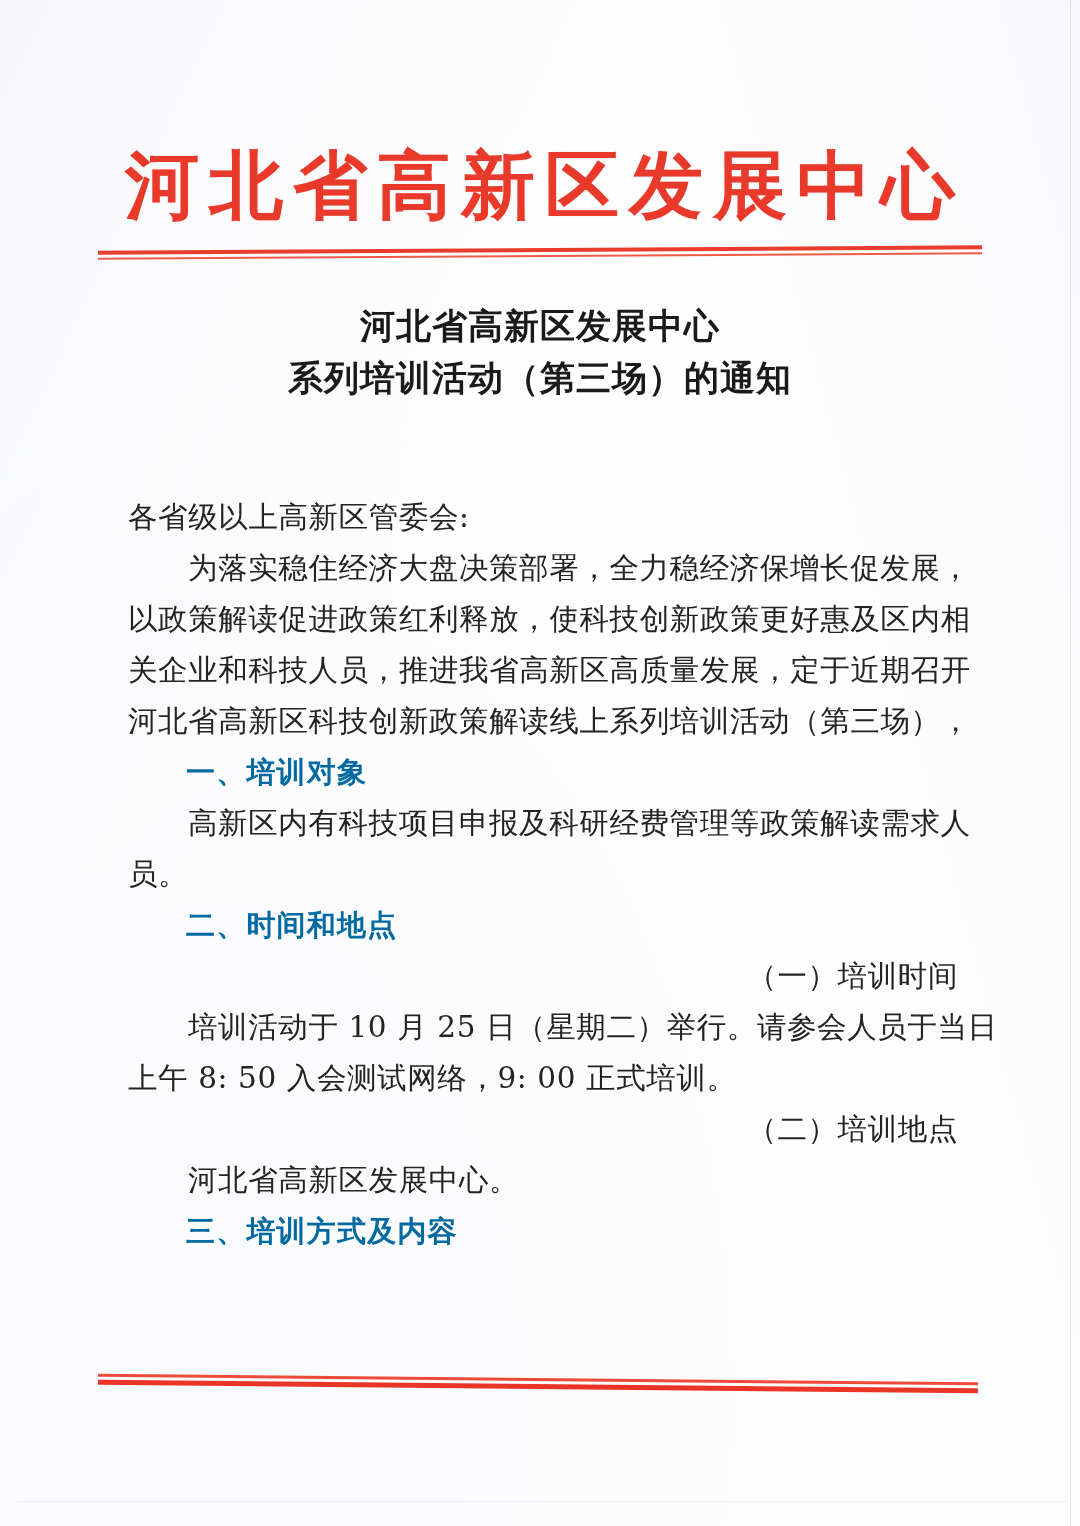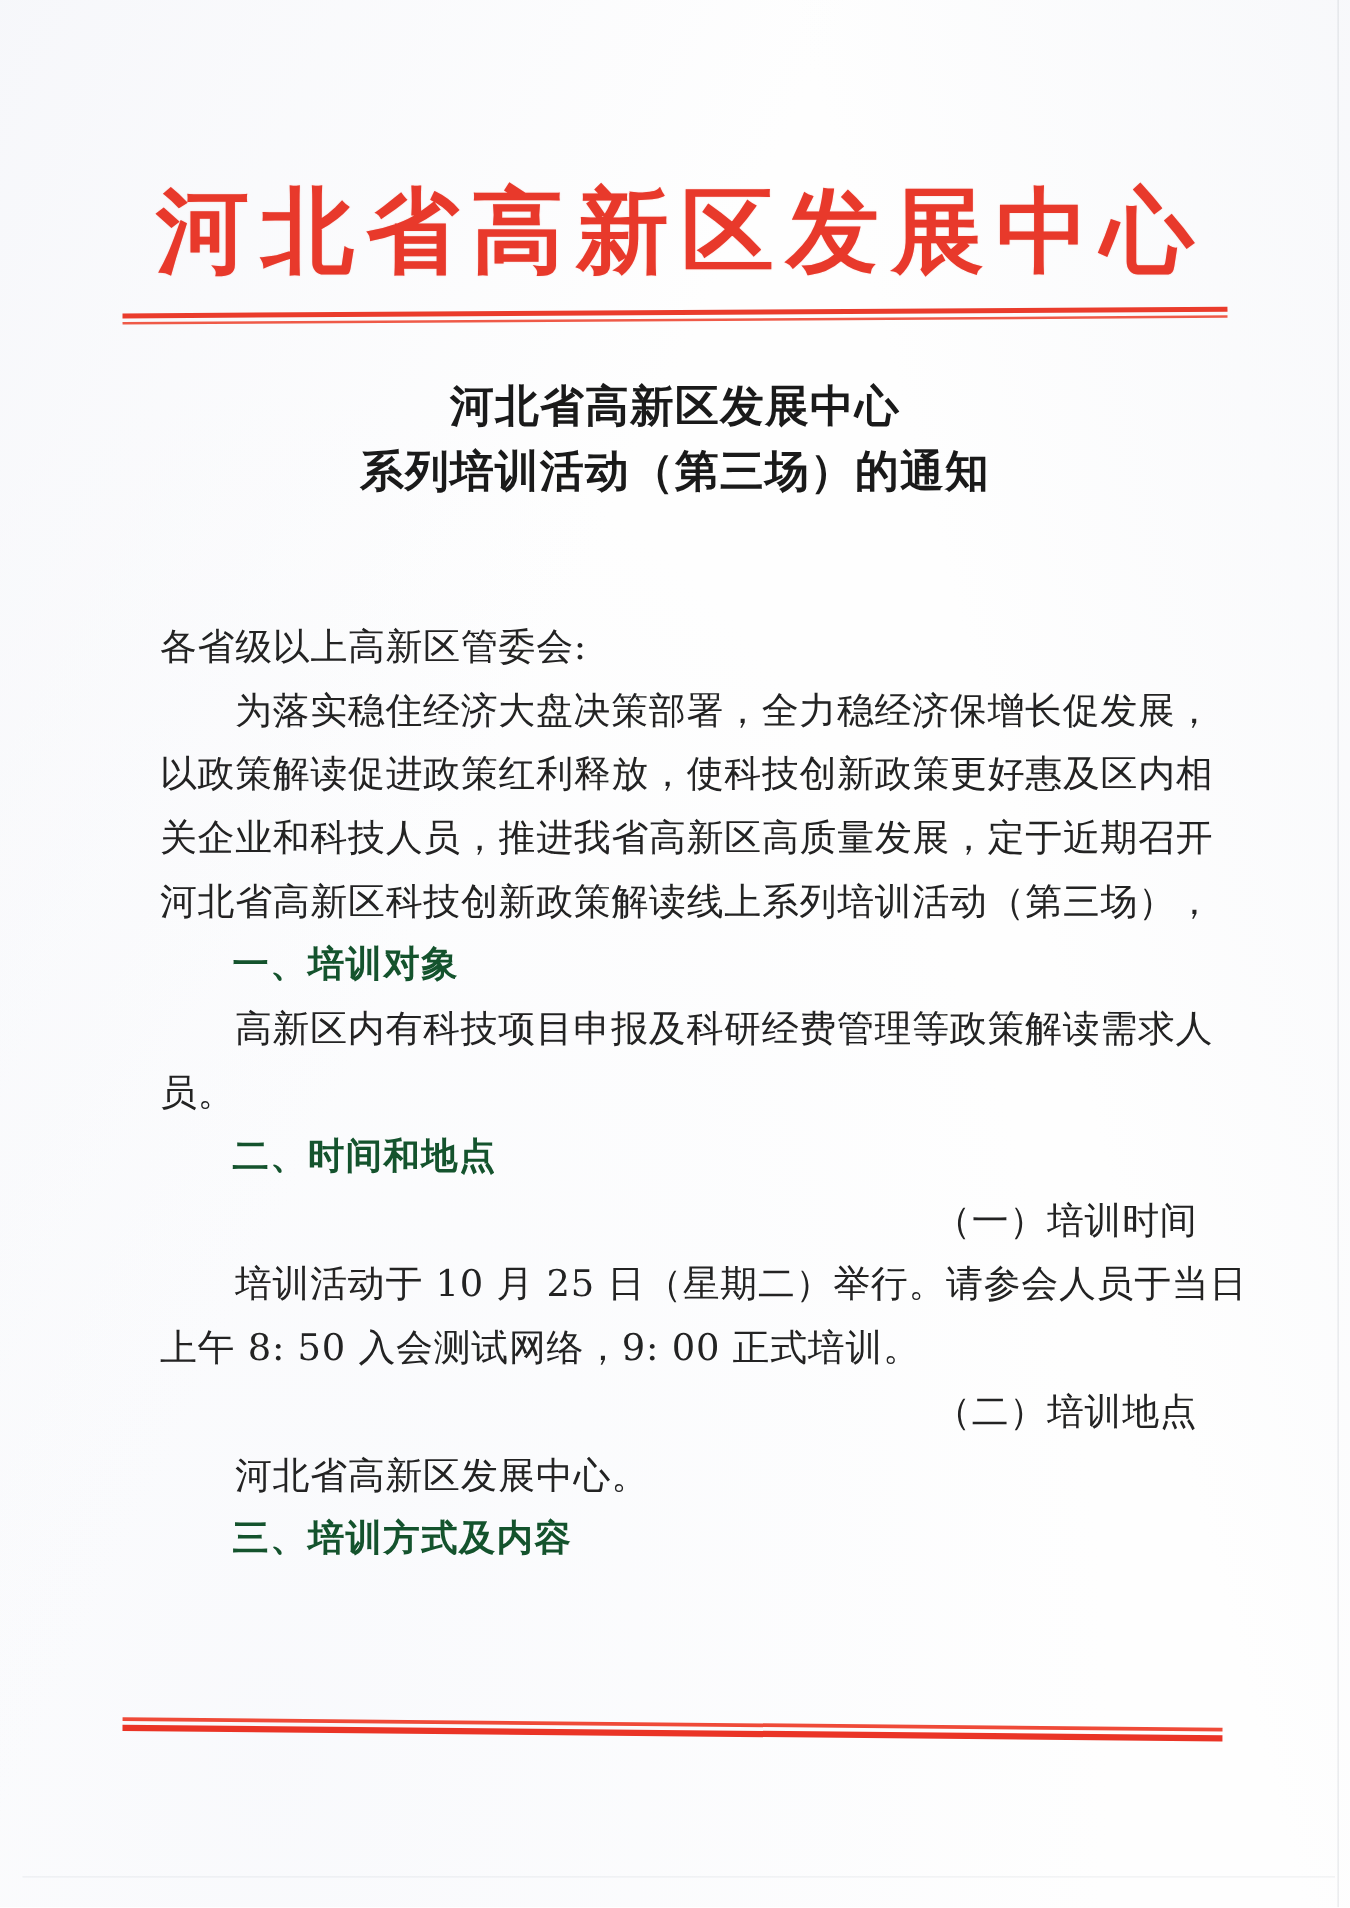--- a/index.html
+++ b/index.html
@@ -131,21 +131,21 @@
   }
   .line.indent2 { text-indent: 60px; }
   .line.indent1 { text-indent: 30px; text-align: right; }
 
   .heading {
     font-family: Liberation Sans, sans-serif;
     font-weight: 700;
     font-size: 29px;
     line-height: 51px;
     letter-spacing: 1.2px;
-    color: #14532d;
+    color: #0369a1;
     text-indent: 58px;
     white-space: nowrap;
   }
 
   
   .rule-bottom {
     position: absolute;
     left: 98px;
     width: 880px;
     top: 1378px;

